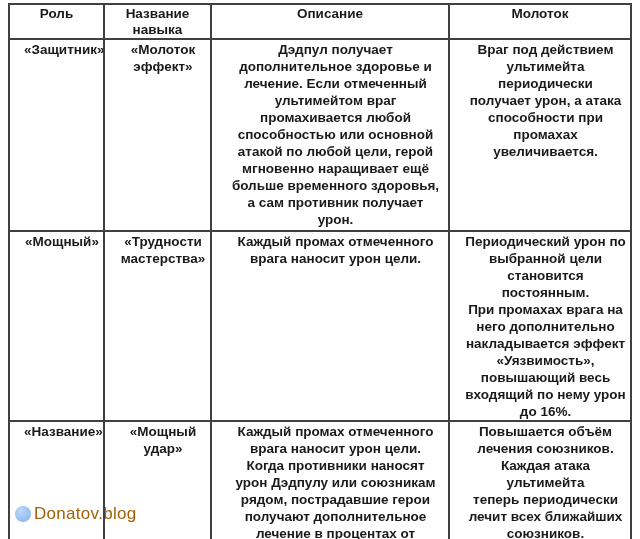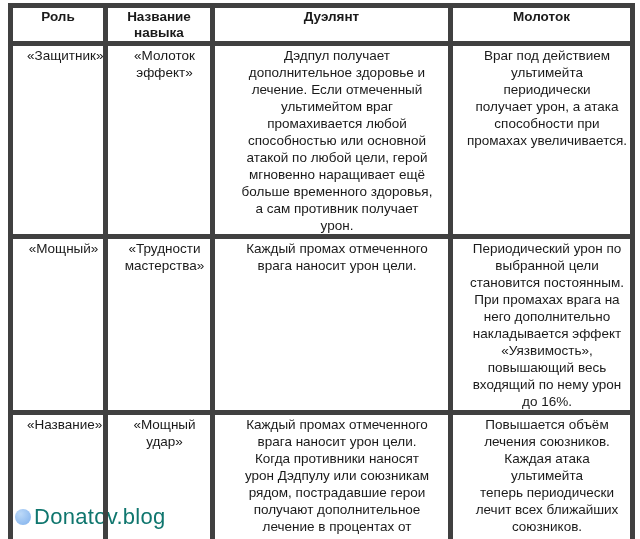--- a/index.html
+++ b/index.html
@@ -26,22 +26,22 @@
     gap: 3px;
   }
   .wm-dot {
     width: 16px;
     height: 16px;
     border-radius: 50%;
     background: radial-gradient(circle at 35% 30%, #bcd9f8, #7fb0ec);
     flex: 0 0 auto;
   }
   .wm-text {
-    font-size: 22px;
-    color: #0f766e;
+    font-size: 17px;
+    color: #a16207;
     letter-spacing: 0.3px;
     white-space: nowrap;
   }
 
   table.skills {
     position: absolute;
     left: 8px;
     top: 3px;
     width: 622px;
     border-collapse: collapse;
@@ -49,38 +49,38 @@
     border: 1px solid #3a3a3a;
     border-bottom-width: 2px;
     background: transparent;
   }
   col.c-role  { width: 95px; }
   col.c-skill { width: 107px; }
   col.c-desc  { width: 238px; }
   col.c-buff  { width: 182px; }
 
   th, td {
-    border: 5px solid #404040;
+    border: 2px solid #404040;
     vertical-align: top;
     text-align: center;
     white-space: pre-line;
     overflow: hidden;
   }
   th {
     font-size: 13.5px;
     line-height: 16px;
     font-weight: bold;
     padding: 1px 2px 0 2px;
     height: 32px;
     box-sizing: border-box;
   }
   td {
     font-size: 13.5px;
     line-height: 17px;
-    font-weight: normal;
+    font-weight: bold;
     padding: 1px 3px 0 14px;
     box-sizing: border-box;
   }
   tr.row-defender  { height: 192px; }
   tr.row-duelist   { height: 171px; }
   tr.row-strategist{ height: 133px; }
 </style>
 </head>
 <body>
 
@@ -94,21 +94,21 @@
     <col class="c-role">
     <col class="c-skill">
     <col class="c-desc">
     <col class="c-buff">
   </colgroup>
   <thead>
     <tr>
       <th>Роль</th>
       <th>Название
 навыка</th>
-      <th>Дуэлянт</th>
+      <th>Описание</th>
       <th>Молоток</th>
     </tr>
   </thead>
   <tbody>
     <tr class="row-defender">
       <td>«Защитник»</td>
       <td>«Молоток
 эффект»</td>
       <td>Дэдпул получает
 дополнительное здоровье и

